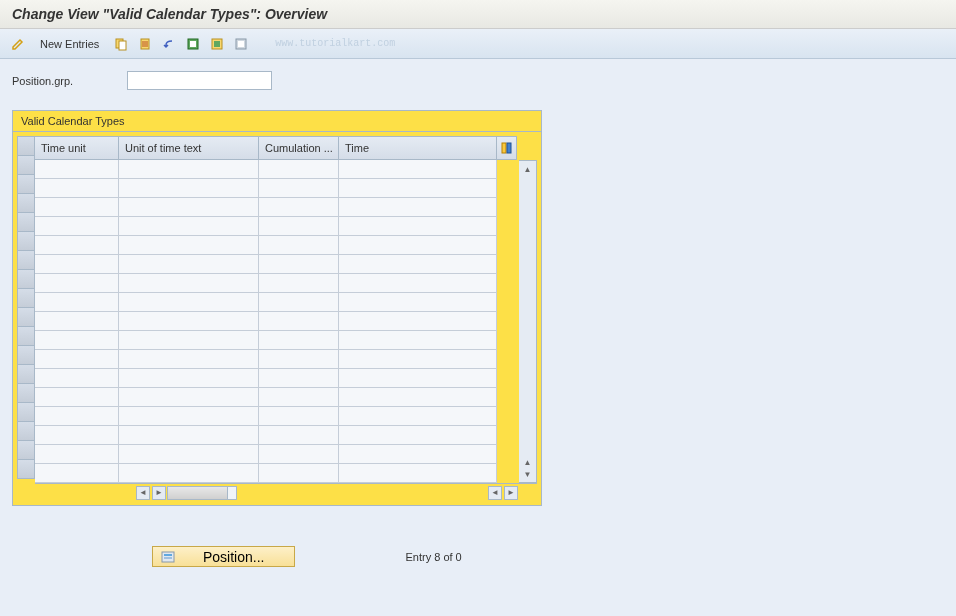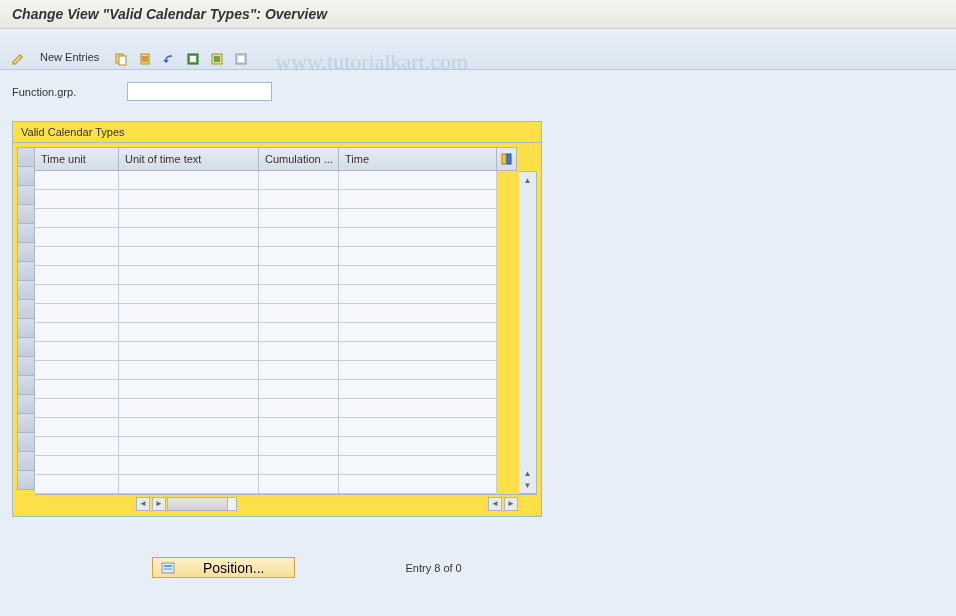--- a/index.html
+++ b/index.html
@@ -20,45 +20,46 @@
       border-bottom: 1px solid #ccc;
       padding: 6px 12px;
       font-size: 14px;
       font-weight: bold;
       font-style: italic;
       color: #333;
     }
     .toolbar {
       background: linear-gradient(to bottom, #eaf0f8, #d8e4f0);
       border-bottom: 1px solid #b8c8d8;
-      padding: 20px 8px;
-      display: flex;
+      padding: 4px 8px;
+      display: flex;
+      align-items: center;
       gap: 4px;
       height: 30px;
     }
     .toolbar-btn {
       width: 20px;
       height: 20px;
       display: inline-flex;
       align-items: center;
       justify-content: center;
       cursor: pointer;
       border-radius: 2px;
     }
     .new-entries {
       font-size: 11px;
       padding: 2px 8px;
       cursor: pointer;
       color: #333;
     }
     .watermark {
       color: #c0d0e0;
-      font-size: 22px;
+      font-size: 10px;
       margin-left: 20px;
-      font-family: Liberation Serif, serif;
+      font-family: Liberation Mono, monospace;
     }
     .content-area {
       background: #e8eef7;
       padding: 12px;
       height: calc(100% - 58px);
     }
     .field-row {
       display: flex;
       align-items: center;
       margin-bottom: 20px;
@@ -285,21 +286,21 @@
     <svg width="14" height="14" viewBox="0 0 14 14">
         <rect x="2" y="2" width="10" height="10" fill="#d0d8e0" stroke="#8898a8"></rect>
         <rect x="4" y="4" width="6" height="6" fill="#fff"></rect>
       </svg>
   </div>
   <span class="watermark">www.tutorialkart.com</span>
 </div>
 
 <div class="content-area">
   <div class="field-row">
-    <span class="field-label">Function.grp.</span>
+    <span class="field-label">Position.grp.</span>
     <input class="field-input" value="" style="">
   </div>
 
   <div class="group-box">
     <div class="group-title">Valid Calendar Types</div>
     <div class="table-wrapper">
       <div class="table-left-selector">
         <div class="selector-header"></div>
         <div class="selector-cell"></div>
         <div class="selector-cell"></div>

